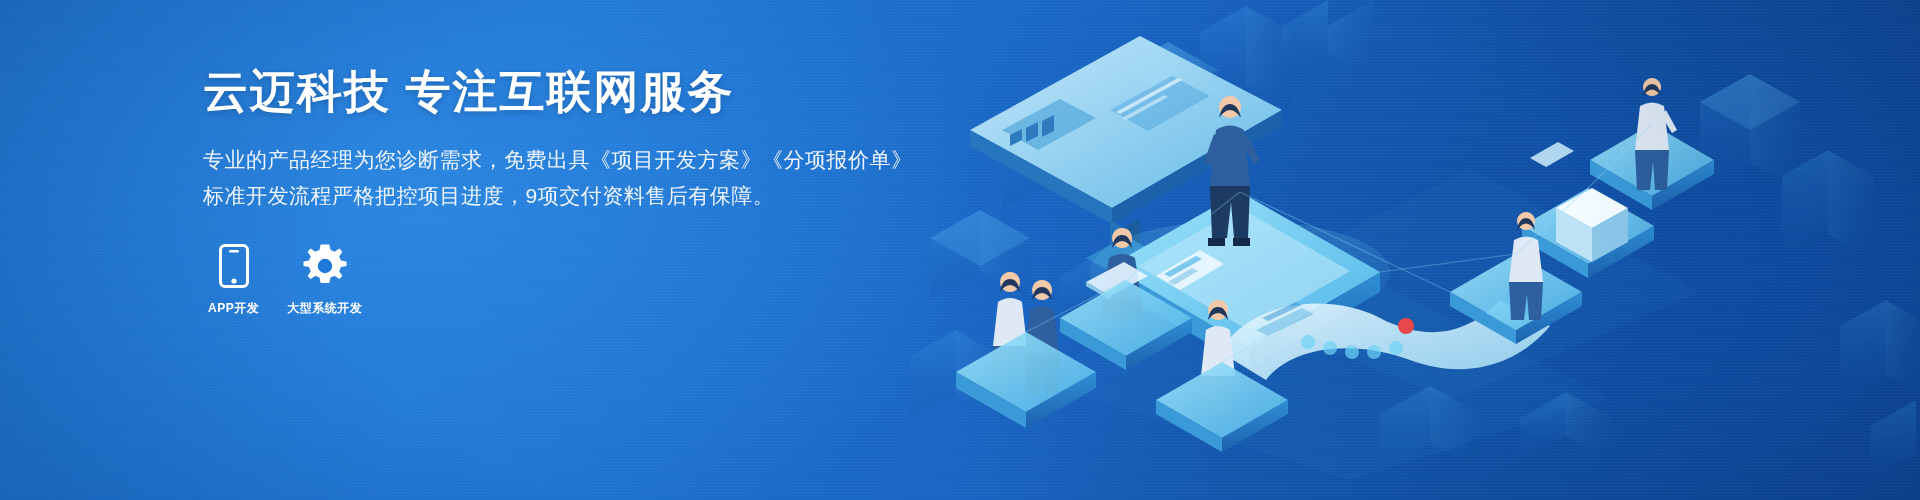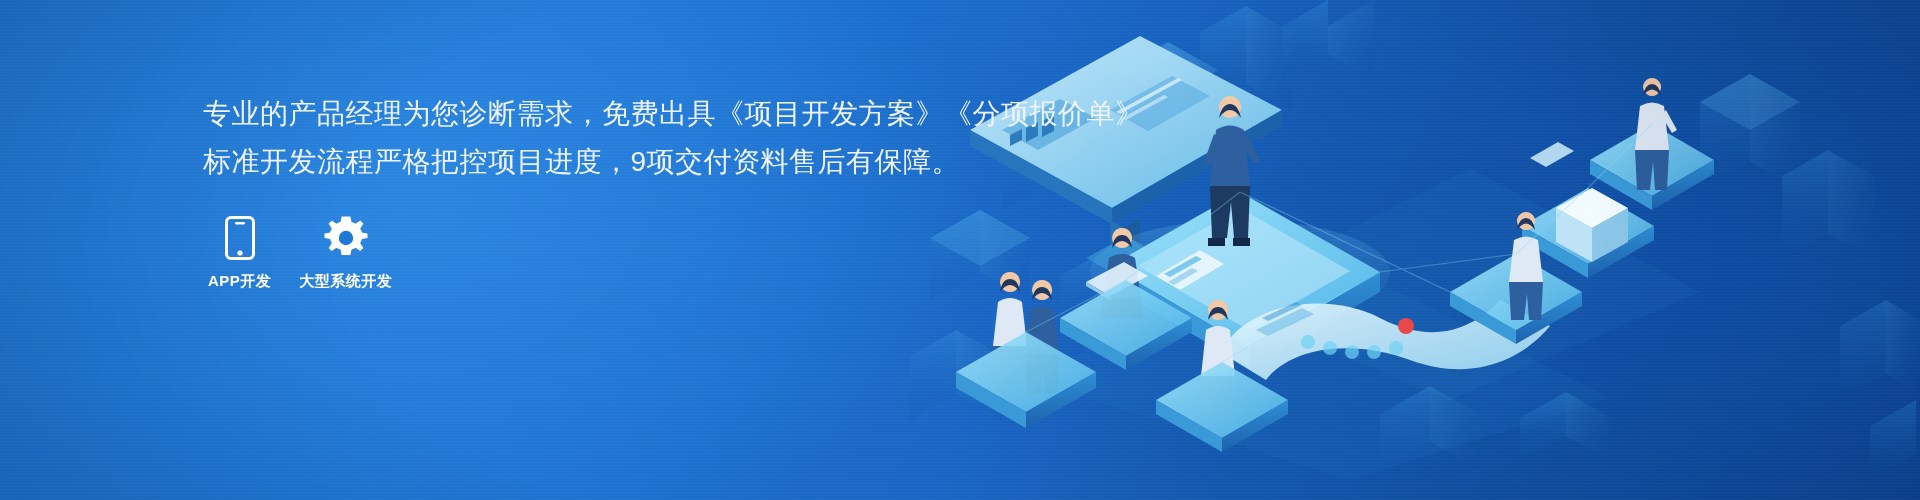--- a/index.html
+++ b/index.html
@@ -46,21 +46,21 @@
     color:#ffffff;
     letter-spacing:2px;
     line-height:1.15;
     white-space:nowrap;
     text-shadow:0 2px 6px rgba(0,24,64,0.25);
   }
   .sub {
     margin-top:24px;
   }
   .sub-line {
-    font-size:28px;
+    font-size:21px;
     color:#eef4fd;
     line-height:1.72;
     letter-spacing:0.5px;
     white-space:nowrap;
   }
 
   
   .services {
     display:flex;
     align-items:flex-end;
@@ -76,21 +76,21 @@
   .service:last-child { margin-right:4px; }
   .svc-icon {
     height:44px;
     display:flex;
     align-items:center;
     justify-content:center;
     margin-bottom:12px;
   }
   .svc-icon svg { display:block; fill:#ffffff; }
   .svc-label {
-    font-size:15px;
+    font-size:12px;
     font-weight:700;
     color:#ffffff;
     white-space:nowrap;
     letter-spacing:0.5px;
   }
 
   
   .art {
     position:absolute;
     right:0; top:0;
@@ -343,20 +343,21 @@
         <path d="M116 332 L216 280"></path>
         <path d="M312 362 L470 272"></path>
       </g>
     </svg>
   </div>
 
   <div class="vignette"></div>
 
   <div class="content">
 
+    <h1 class="headline">云迈科技 专注互联网服务</h1>
 
     <div class="sub">
       <p class="sub-line">专业的产品经理为您诊断需求，免费出具《项目开发方案》《分项报价单》</p>
       <p class="sub-line">标准开发流程严格把控项目进度，9项交付资料售后有保障。</p>
     </div>
 
     <div class="services">
 
       <div class="service">
         <span class="svc-icon">

